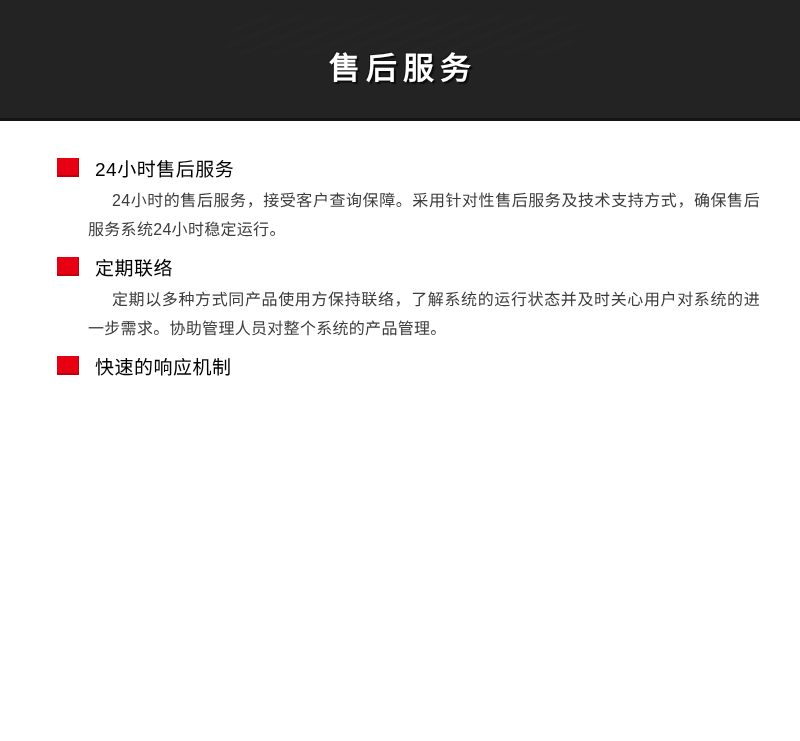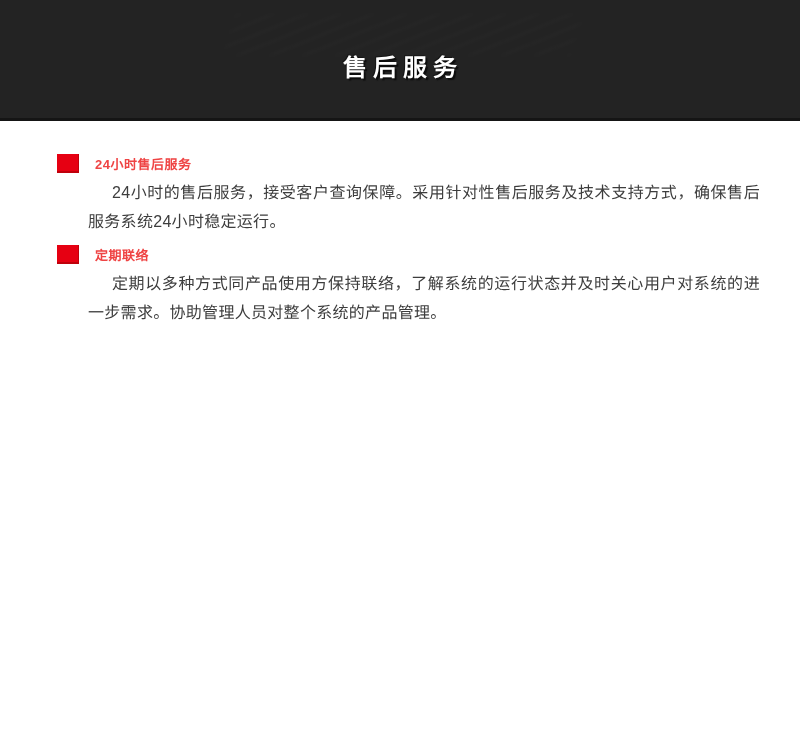--- a/index.html
+++ b/index.html
@@ -36,21 +36,21 @@
       rgba(35,35,35,0) 3px 14px
     );
     filter: blur(2px);
     opacity: 0.35;
     transform: skewX(-18deg);
     pointer-events: none;
   }
   .banner-title {
     margin-top: 13px;
     color: #ffffff;
-    font-size: 24px;
+    font-size: 31px;
     font-weight: bold;
     letter-spacing: 6px;
     text-indent: 6px; 
     text-shadow: 2px 2px 1px rgba(0,0,0,0.65), -1px -1px 0 rgba(0,0,0,0.4);
     white-space: nowrap;
   }
 
   
   .content { padding: 33px 40px 0 57px; }
 
@@ -62,23 +62,23 @@
   }
   .section:first-child .sec-head { margin-top: 0; }
   .bullet {
     flex: none;
     width: 22px;
     height: 19px;
     background: #e60012;
     box-shadow: inset -1px -2px 0 rgba(120,0,0,0.35);
   }
   .sec-head h2 {
-    font-size: 13px;
-    font-weight: bold;
-    color: #ef4444;
+    font-size: 19px;
+    font-weight: normal;
+    color: #000000;
     letter-spacing: 0.5px;
     white-space: nowrap;
   }
   .sec-body { margin-left: 31px; }
   .sec-body p {
     font-size: 16px;
     line-height: 29px;
     color: #3d3d3d;
     text-align: justify;
     text-indent: 1.5em;
@@ -111,19 +111,23 @@
       <div class="sec-head">
         <span class="bullet"></span>
         <h2>定期联络</h2>
       </div>
       <div class="sec-body">
         <p>定期以多种方式同产品使用方保持联络，了解系统的运行状态并及时关心用户对系统的进一步需求。协助管理人员对整个系统的产品管理。</p>
       </div>
     </section>
 
     <section class="section">
+      <div class="sec-head">
+        <span class="bullet"></span>
+        <h2>快速的响应机制</h2>
+      </div>
       <div class="sec-body">
       </div>
     </section>
 
 
   </main>
 </div>
 
 </body></html>

